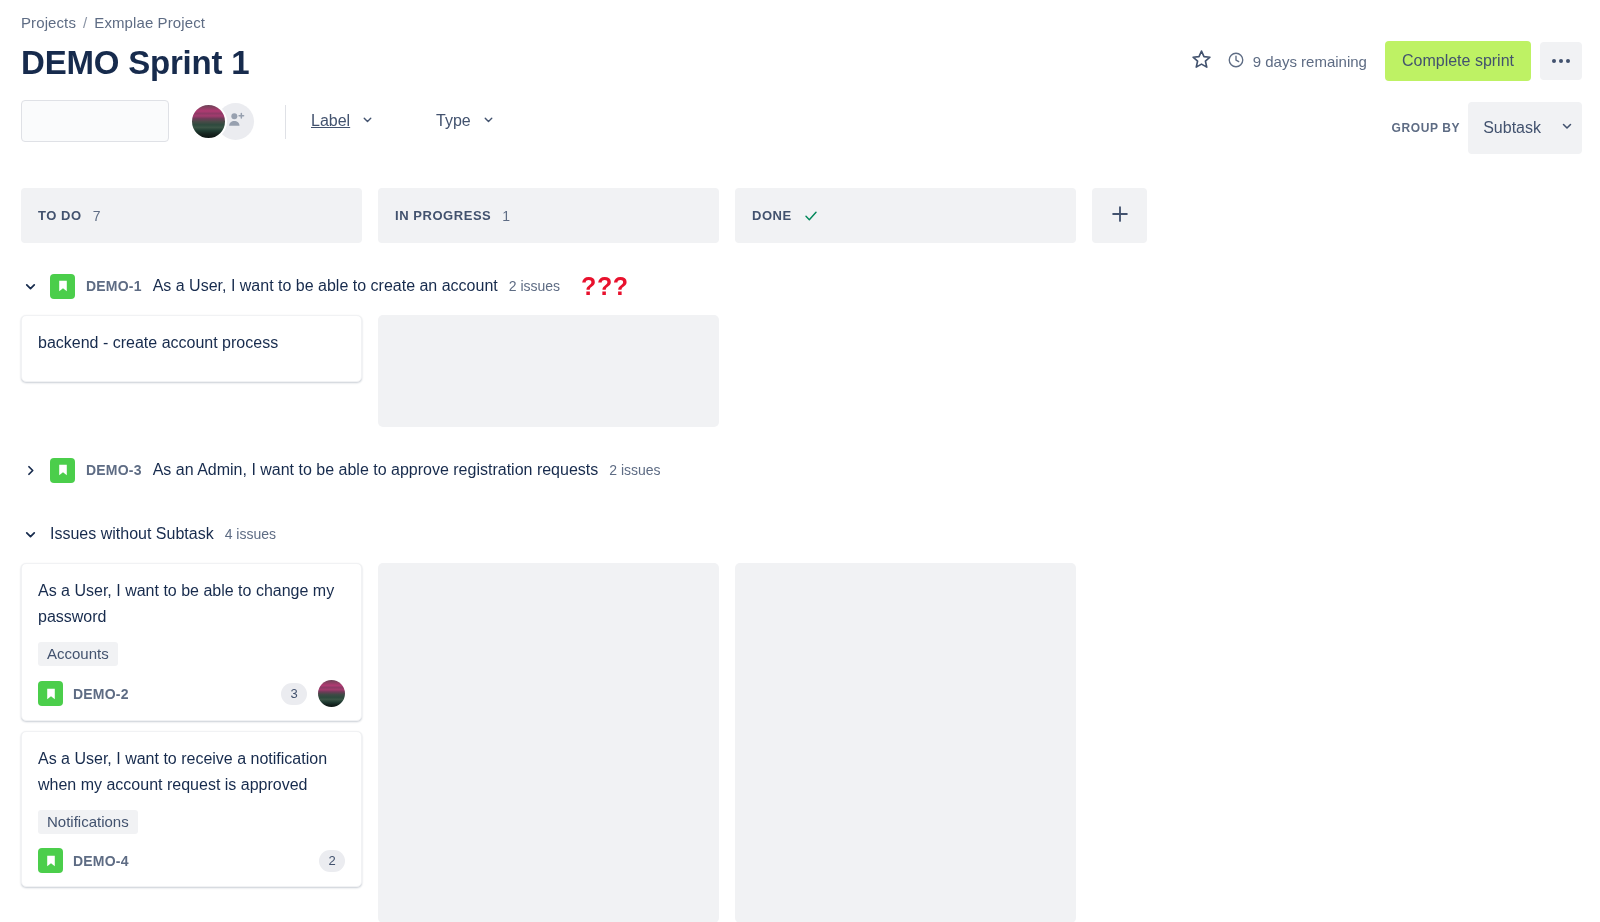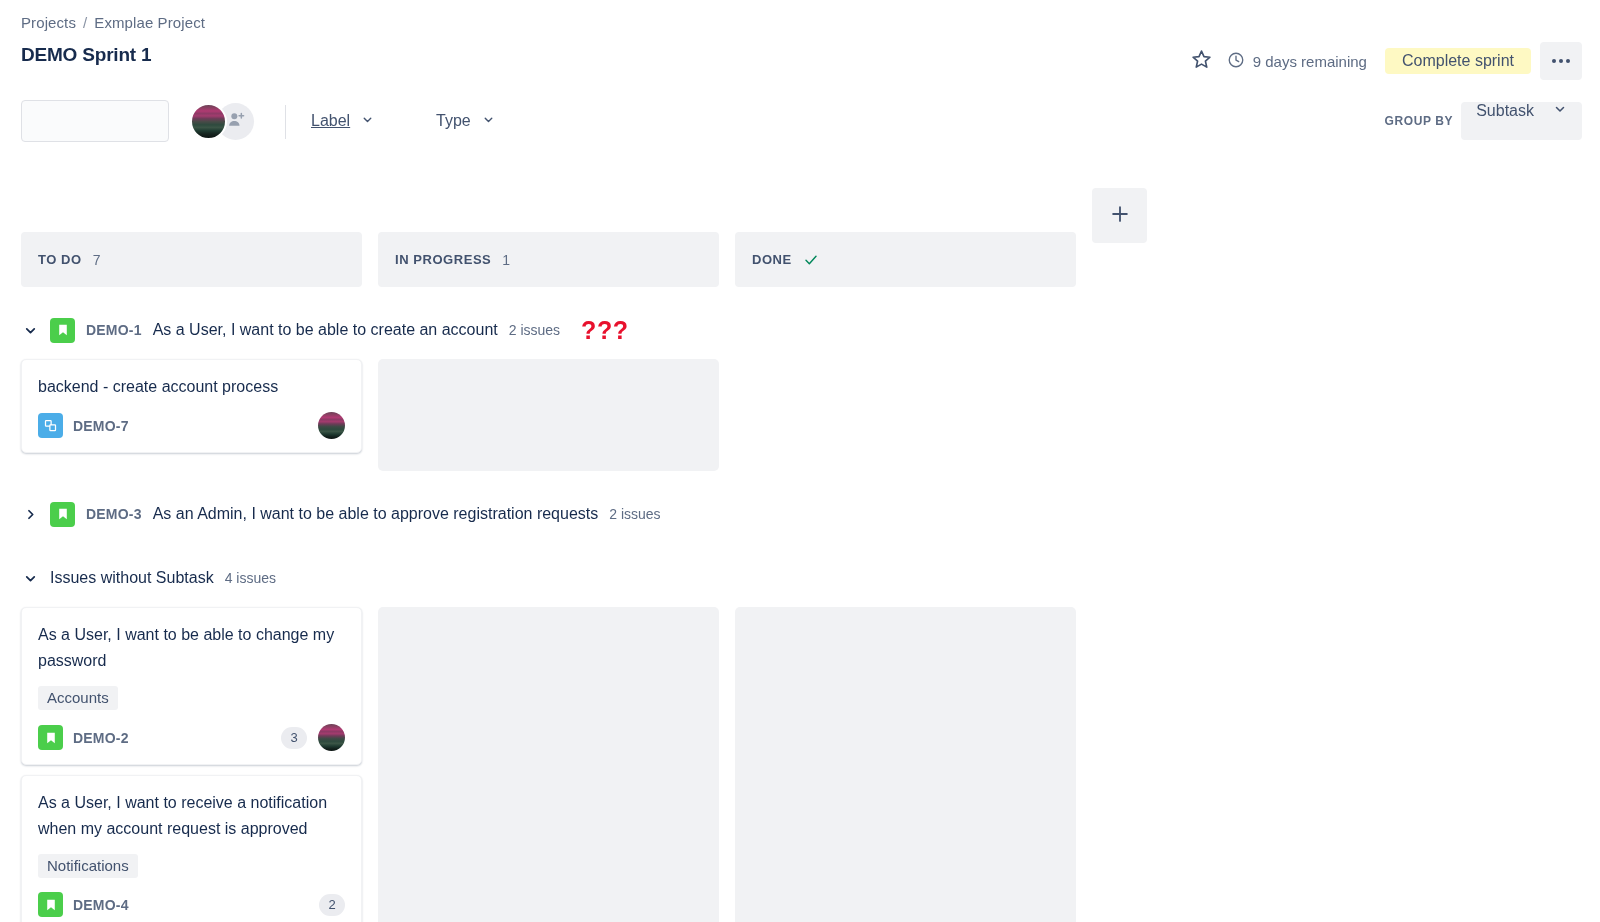--- a/index.html
+++ b/index.html
@@ -21,21 +21,21 @@
     display: flex; align-items: flex-start; gap: 7px;
     letter-spacing: .1px;
   }
   .breadcrumb .crumb { color: #5E6C84; cursor: pointer; }
   .breadcrumb .sep { color: #8993A4; }
 
   
   .page-title {
     position: absolute;
     left: 21px; top: 44px;
-    font-size: 19px;
+    font-size: 33px;
     font-weight: bold;
     color: #172B4D;
     letter-spacing: -.2px;
   }
 
   
   .header-right {
     position: absolute;
     right: 18px; top: 41px;
     display: flex; align-items: center; gap: 0px;
@@ -46,23 +46,23 @@
     display: flex; align-items: center; justify-content: center;
     border-radius: 4px; cursor: pointer;
     margin-right: 8px;
   }
   .days-group {
     display: flex; align-items: center; gap: 8px;
     color: #5E6C84; font-size: 15px;
     margin-right: 18px;
   }
   .btn-complete {
-    background: #fef9c3;
+    background: #bef264;
     border: none; border-radius: 4px;
-    height: 26px;
+    height: 40px;
     padding: 0 17px;
     font-size: 16px;
     color: #42526E;
     font-family: "Liberation Sans", sans-serif;
     cursor: pointer;
     white-space: nowrap;
   }
   .btn-more {
     background: #F1F2F4;
     border: none; border-radius: 4px;
@@ -157,23 +157,23 @@
   }
   .groupby-label {
     font-size: 12px;
     letter-spacing: .6px;
     color: #5E6C84;
     font-weight: bold;
   }
   .groupby-select {
     background: #F1F2F4;
     border: none; border-radius: 4px;
-    height: 38px;
-    padding: 0 15px 0 15px;
-    display: flex; align-items: flex-start; gap: 19px;
+    height: 52px;
+    padding: 0 8px 0 15px;
+    display: flex; align-items: center; gap: 19px;
     font-size: 16px;
     color: #42526E;
     cursor: pointer;
   }
 
   
   .board {
     position: absolute;
     left: 0; top: 164px;
     width: 1600px;
@@ -187,21 +187,20 @@
     align-items: flex-start;
   }
   .column-head {
     width: 341px;
     height: 55px;
     background: #F1F2F4;
     border-radius: 4px;
     display: flex; align-items: center;
     padding: 0 17px;
     gap: 11px;
-    margin-top: 44px;
   }
   .col-name {
     font-size: 13px;
     font-weight: bold;
     letter-spacing: .55px;
     color: #42526E;
   }
   .col-count {
     font-size: 14px;
     color: #5E6C84;
@@ -457,32 +456,20 @@
     <span class="swim-title">As a User, I want to be able to create an account</span>
     <span class="swim-issues">2 issues</span>
     <span class="annot-q">???</span>
   </div>
 
   <div class="lane-body">
 
     <div class="lane-col">
       <div class="card">
         <div class="card-title">backend - create account process</div>
-        <div class="card-foot">
-          <span class="issue-icon icon-subtask">
-            <svg width="15" height="15" viewBox="0 0 24 24" fill="none" stroke="#ffffff" stroke-width="2">
-              <rect x="4" y="4" width="9" height="9" rx="1"></rect>
-                <rect x="11" y="11" width="9" height="9" rx="1" fill="#4BADE8"></rect>
-            </svg>
-          </span>
-          <span class="card-key">DEMO-7</span>
-          <span class="card-foot-right">
-            <span class="avatar-sm"></span>
-          </span>
-        </div>
       </div>
     </div>
 
     <div class="lane-col">
       <div class="dropzone"></div>
     </div>
   </div>
 
   <div class="swimlane-head">
     <span class="chev">

